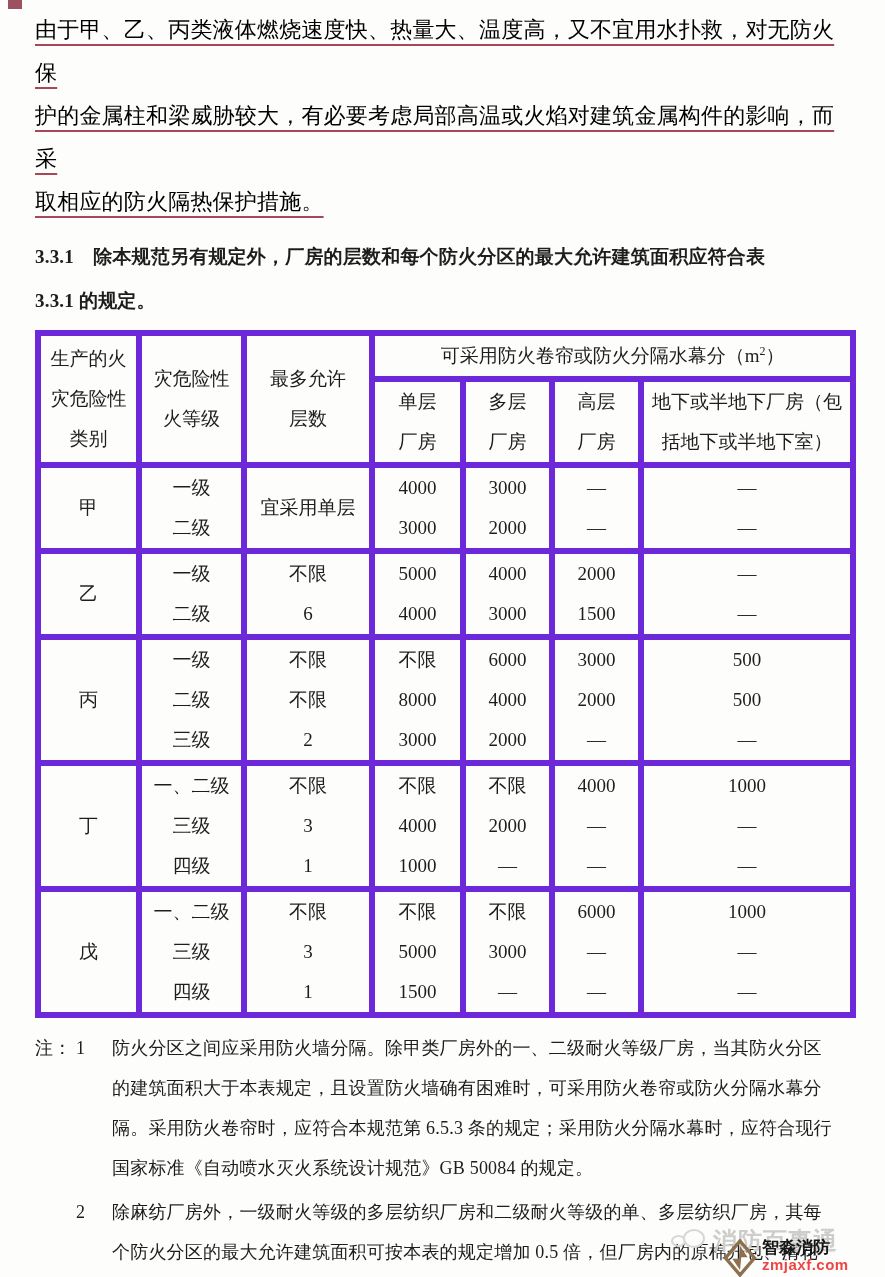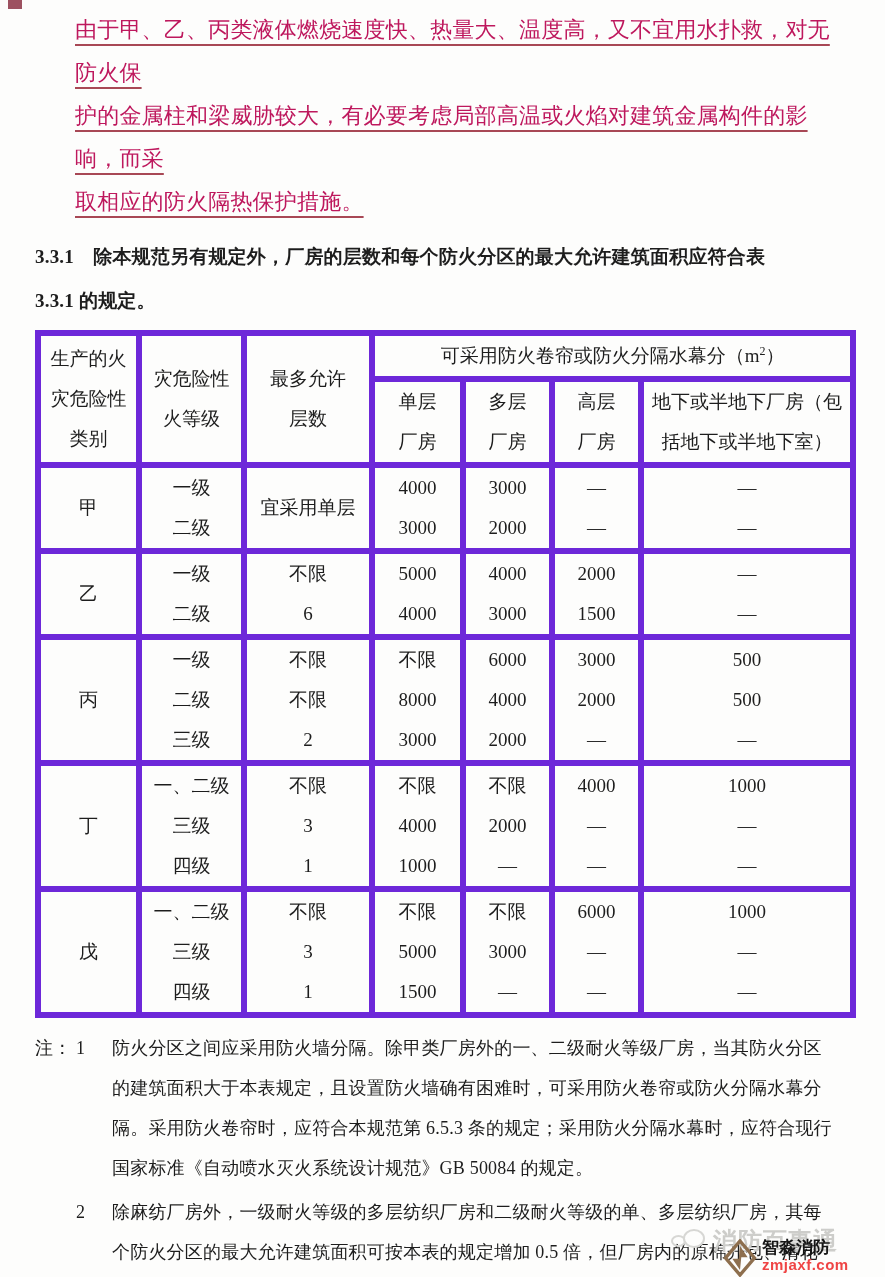--- a/index.html
+++ b/index.html
@@ -12,31 +12,30 @@
     overflow:hidden;
   }
   .page { padding:8px 35px 0 35px; position:relative; }
 
   .scan-artifact{
     position:absolute; left:8px; top:0; width:14px; height:9px;
     background:#8c3344; opacity:.85;
   }
 
   .red-para{
-    color:#be185d;
+    color:#000000;
     font-size:22px;
     line-height:43px;
     white-space:pre-line;
     text-decoration:underline;
     text-decoration-color:#a84855;
     text-decoration-thickness:1.5px;
     text-underline-offset:7px;
     font-weight:500;
     letter-spacing:0.2px;
-    margin-left:40px;
   }
   .clause-para{
     margin-top:12px;
     font-size:19px;
     line-height:44px;
     white-space:pre-line;
     font-weight:600;
     letter-spacing:0.2px;
   }
   .table-title{

